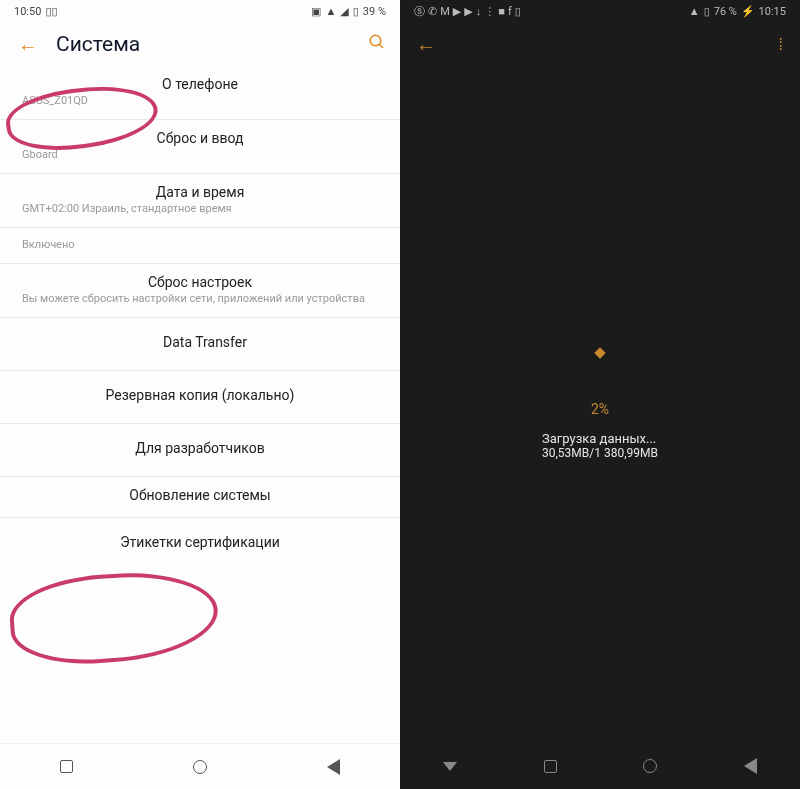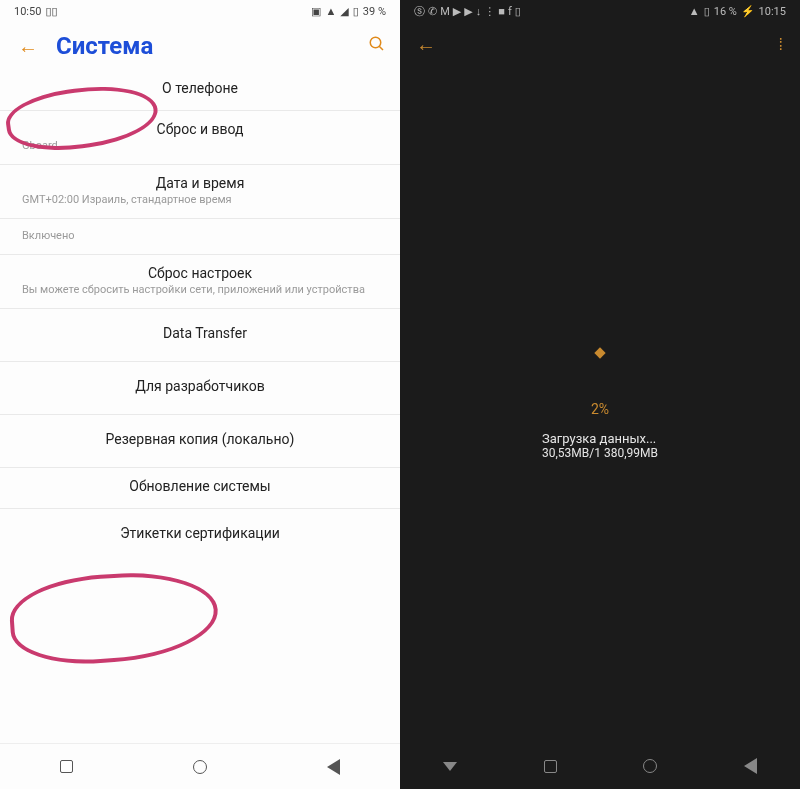--- a/index.html
+++ b/index.html
@@ -31,21 +31,21 @@
   }
   .status-left, .status-right { display: flex; align-items: center; gap: 4px; }
   .status-right span { font-size: 11px; }
   .topbar {
     display: flex;
     align-items: center;
     padding: 10px 14px 10px 18px;
     gap: 18px;
   }
   .back-arrow { color: #e08a1b; font-size: 20px; line-height: 1; }
-  .title { color: #1d4ed8; font-size: 24px; font-weight: 700; flex: 1; }
+  .title { color: #0f172a; font-size: 21px; font-weight: 400; flex: 1; }
   .search-icon { color: #e08a1b; font-size: 18px; }
   .list { flex: 1; overflow: hidden; }
   .item {
     padding: 10px 22px 12px 22px;
     border-bottom: 1px solid #e9e9e9;
   }
   .item .label { font-size: 14px; color: #222; margin-bottom: 2px; text-align: center; }
   .item .sub   { font-size: 11px; color: #9a9a9a; }
   .navbar {
     height: 46px;
@@ -131,44 +131,45 @@
       <svg width="18" height="18" viewBox="0 0 24 24" fill="none" stroke="#e08a1b" stroke-width="2">
         <circle cx="10" cy="10" r="7"></circle>
           <line x1="20" y1="20" x2="15" y2="15"></line>
       </svg>
     </span>
   </div>
 
   <div class="list">
     <div class="item">
       <div class="label">О телефоне</div>
+      <div class="sub">ASUS_Z01QD</div>
     </div>
     <div class="item">
       <div class="label">Сброс и ввод</div>
       <div class="sub">Gboard</div>
     </div>
     <div class="item">
       <div class="label">Дата и время</div>
       <div class="sub">GMT+02:00 Израиль, стандартное время</div>
     </div>
     <div class="item">
       <div class="sub">Включено</div>
     </div>
     <div class="item">
       <div class="label">Сброс настроек</div>
       <div class="sub">Вы можете сбросить настройки сети, приложений или устройства</div>
     </div>
     <div class="item" style="padding-top:16px;padding-bottom:18px;padding-left:32px;">
       <div class="label">Data Transfer</div>
     </div>
     <div class="item" style="padding-top:16px;padding-bottom:18px;">
+      <div class="label">Резервная копия (локально)</div>
+    </div>
+    <div class="item" style="padding-top:16px;padding-bottom:18px;">
       <div class="label">Для разработчиков</div>
-    </div>
-    <div class="item" style="padding-top:16px;padding-bottom:18px;">
-      <div class="label">Резервная копия (локально)</div>
     </div>
     <div class="item">
       <div class="label">Обновление системы</div>
     </div>
     <div class="item" style="padding-top:16px;padding-bottom:18px;border-bottom:none;">
       <div class="label">Этикетки сертификации</div>
     </div>
   </div>
 
   <div class="navbar">
@@ -192,21 +193,21 @@
       <span>▶</span>
       <span>↓</span>
       <span>⋮</span>
       <span>■</span>
       <span>f</span>
       <span>▯</span>
     </div>
     <div class="status-right">
       <span>▲</span>
       <span>▯</span>
-      <span>16 %</span>
+      <span>76 %</span>
       <span>⚡</span>
       <span>10:15</span>
     </div>
   </div>
 
   <div class="r-top">
     <span class="r-back">←</span>
     <span class="r-menu">⁞</span>
   </div>
 

